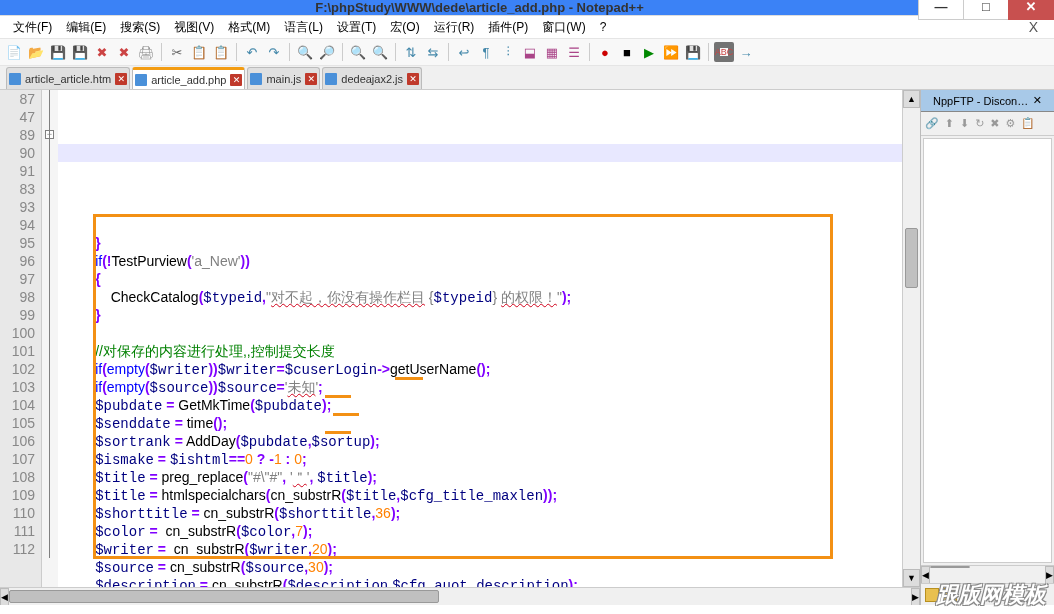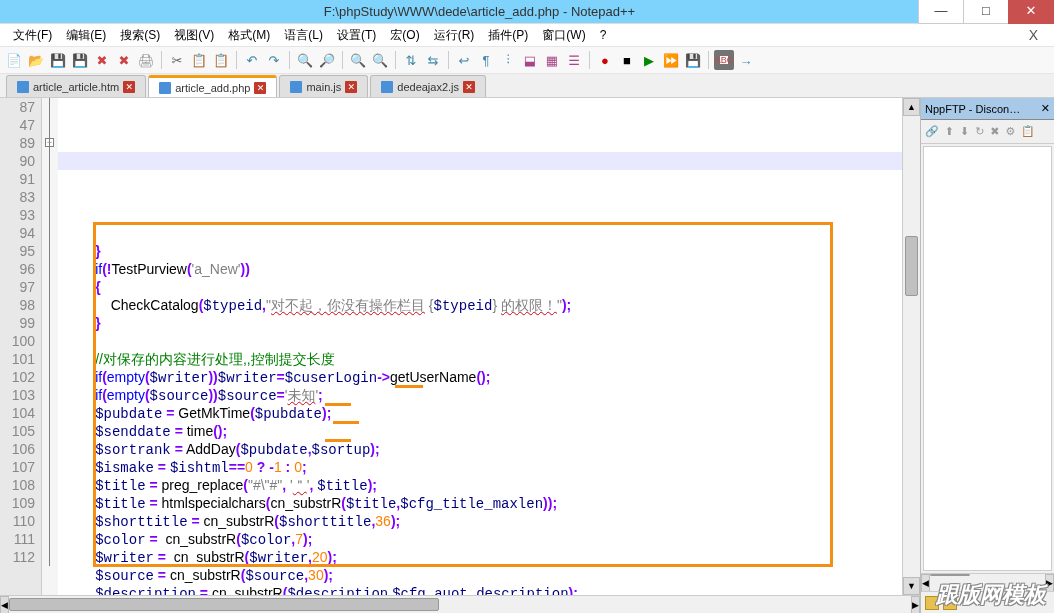--- a/index.html
+++ b/index.html
@@ -1,39 +1,39 @@
 <!DOCTYPE html>
 <html><head>
 <meta charset="utf-8">
 <style>
 * { margin: 0; padding: 0; box-sizing: border-box; font-family: "Microsoft YaHei", "Segoe UI", sans-serif; }
 body { background: #fff; overflow: hidden; width: 1054px; height: 614px; position: relative; }
 
 
-.titlebar { height: 24px; background: #7dd3fc; border-bottom: 1px solid #ddd; display: flex; align-items: center; justify-content: space-between; }
+.titlebar { height: 16px; background: #3b82f6; border-bottom: 1px solid #ddd; display: flex; align-items: center; justify-content: space-between; font-weight: bold; }
 .title-left { width: 40px; }
 .title-center { font-size: 13px; color: #333; text-align: center; flex: 1; }
 .win-controls { display: flex; height: 28px; }
 .win-btn { width: 46px; height: 26px; display: flex; align-items: center; justify-content: center; font-size: 13px; border: 1px solid #ccc; margin-left: -1px; }
 .win-close { background: #c8504f; color: #fff; border-color: #c8504f; }
 .win-min, .win-max { background: #fff; color: #333; }
 
 
 .menubar { height: 22px; display: flex; align-items: center; padding: 0 6px; font-size: 12px; color: #000; }
 .menu-item { padding: 2px 7px; cursor: default; }
 .menu-close-x { margin-left: auto; padding: 0 10px; font-size: 14px; color: #555; }
 
 
 .toolbar { height: 28px; border-top: 1px solid #e5e5e5; border-bottom: 1px solid #e5e5e5; display: flex; align-items: center; padding: 2px 4px; gap: 2px; background: #f8f8f8; }
 .tb-icon { width: 20px; height: 20px; display: flex; align-items: center; justify-content: center; font-size: 13px; border-radius: 2px; }
 .tb-sep { width: 1px; height: 18px; background: #ccc; margin: 0 3px; }
 
 
 .tabbar { height: 24px; background: #f0f0f0; border-bottom: 1px solid #ccc; display: flex; align-items: flex-end; padding-left: 6px; gap: 2px; }
-.tab { height: 22px; background: #e0e0e0; border: 1px solid #bbb; border-bottom: none; border-radius: 3px 3px 0 0; display: flex; align-items: center; padding: 0 10px; font-size: 11px; color: #333; gap: 4px; }
+.tab { height: 22px; background: #e0e0e0; border: 1px solid #bbb; border-bottom: none; border-radius: 3px 3px 0 0; display: flex; align-items: center; padding: 0 2px; font-size: 11px; color: #333; gap: 4px; }
 .tab.active { background: #fff; border-top: 3px solid #f39c12; }
 .tab-ico { width: 12px; height: 12px; background: #4a90d9; border-radius: 1px; }
 .tab-x { width: 12px; height: 12px; background: #c0392b; color: #fff; font-size: 9px; display: flex; align-items: center; justify-content: center; border-radius: 1px; }
 
 
 .main { display: flex; height: 515px; }
 .editor-wrap { flex: 1; display: flex; flex-direction: column; position: relative; overflow: hidden; }
 .editor { flex: 1; display: flex; font-family: Consolas, "Courier New", monospace; font-size: 14px; line-height: 18px; position: relative; overflow: hidden; }
 .gutter { width: 42px; background: #e8e8e8; color: #888; text-align: right; padding-right: 6px; border-right: 1px solid #ccc; }
 .fold-col { width: 16px; background: #f5f5f5; position: relative; color: #808080; }
@@ -59,21 +59,21 @@
 .vscroll { width: 18px; background: #f0f0f0; border-left: 1px solid #ccc; display: flex; flex-direction: column; }
 .scroll-btn { height: 18px; background: #ddd; border: 1px solid #bbb; display: flex; align-items: center; justify-content: center; font-size: 9px; }
 .scroll-track { flex: 1; position: relative; }
 .scroll-thumb { position: absolute; left: 2px; right: 2px; background: #c0c0c0; border: 1px solid #999; border-radius: 2px; }
 .hscroll { height: 18px; background: #f0f0f0; border-top: 1px solid #ccc; display: flex; }
 .hscroll .scroll-track { height: 100%; }
 .hscroll .scroll-thumb { top: 2px; bottom: 2px; }
 
 
 .sidepanel { width: 134px; border-left: 1px solid #bbb; background: #f0f0f0; display: flex; flex-direction: column; font-size: 11px; }
-.sp-title { height: 22px; background: #a8c9e8; border-bottom: 1px solid #888; display: flex; align-items: center; padding: 0 4px; justify-content: space-between; }
+.sp-title { height: 22px; background: #a8c9e8; border-bottom: 1px solid #888; display: flex; align-items: center; padding: 0 12px; justify-content: space-between; }
 .sp-tb { height: 24px; display: flex; align-items: center; padding: 0 4px; gap: 6px; color: #999; border-bottom: 1px solid #ccc; }
 .sp-tree { flex: 1; background: #fff; border: 1px solid #ccc; margin: 2px; }
 .sp-tabs { height: 22px; display: flex; border-top: 1px solid #ccc; background: #e8e8e8; font-size: 11px; }
 .sp-tab { padding: 3px 6px; border-right: 1px solid #ccc; }
 .sp-bottom { height: 22px; border-top: 1px solid #ccc; display: flex; align-items: center; padding: 0 4px; gap: 4px; }
 .sp-bottom-icon { width: 14px; height: 14px; background: #e8c050; border: 1px solid #b89020; }
 .sp-hscroll { height: 18px; background: #f0f0f0; border-top: 1px solid #ccc; display: flex; }
 
 
 .watermark { position: absolute; right: 8px; bottom: 4px; font-size: 22px; font-weight: bold; font-style: italic; color: #fff; text-shadow: 1px 1px 0 #888, -1px -1px 0 #888, 1px -1px 0 #888, -1px 1px 0 #888; pointer-events: none; z-index: 100; font-family: "SimHei", sans-serif; }

